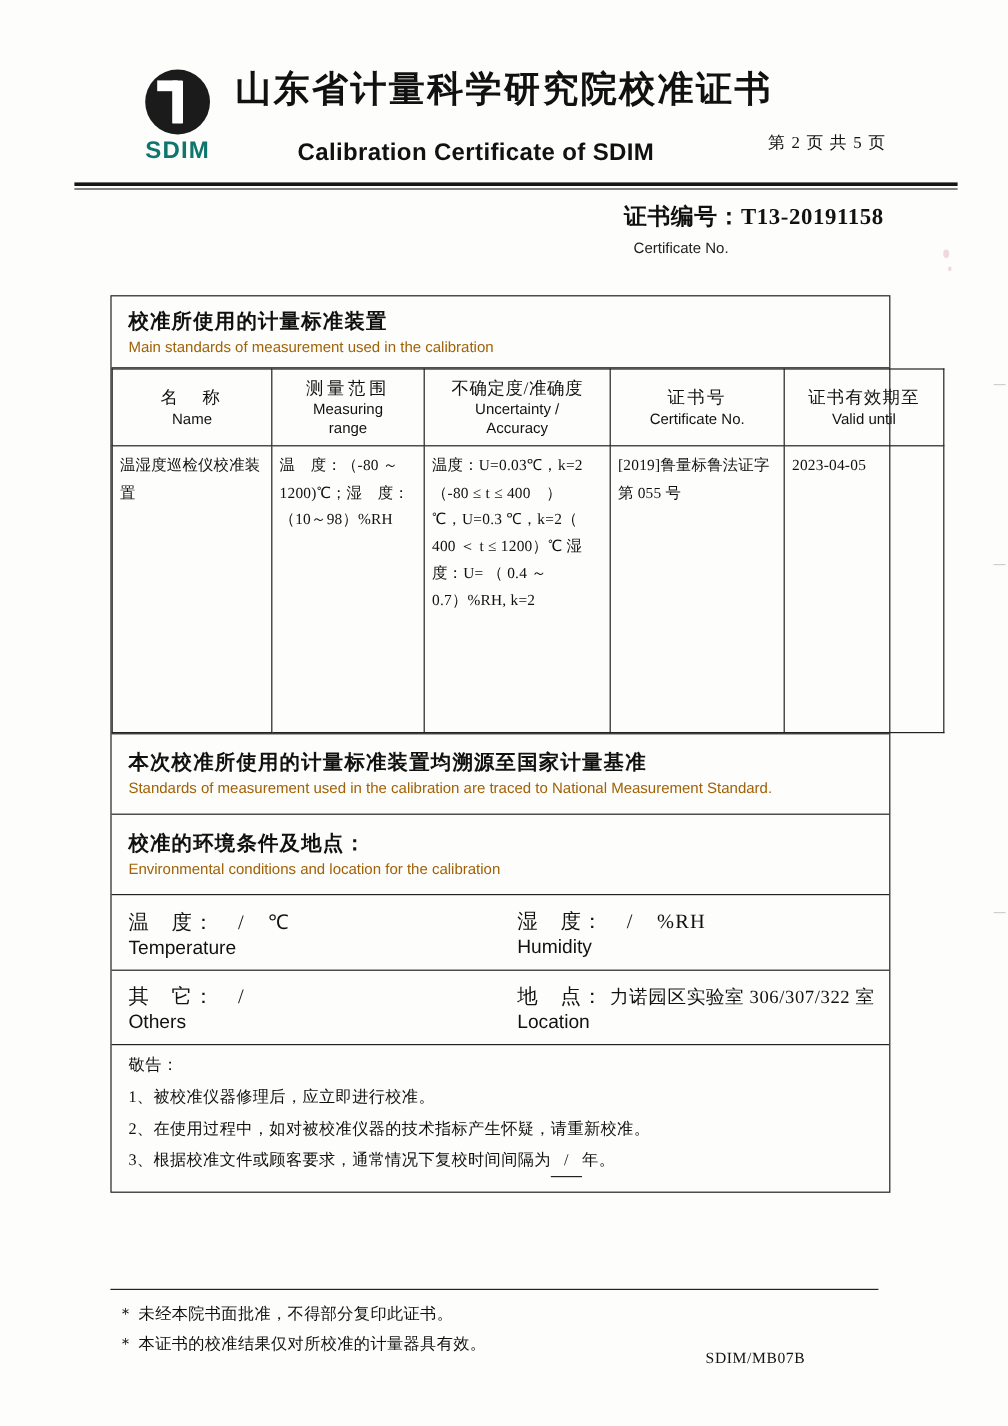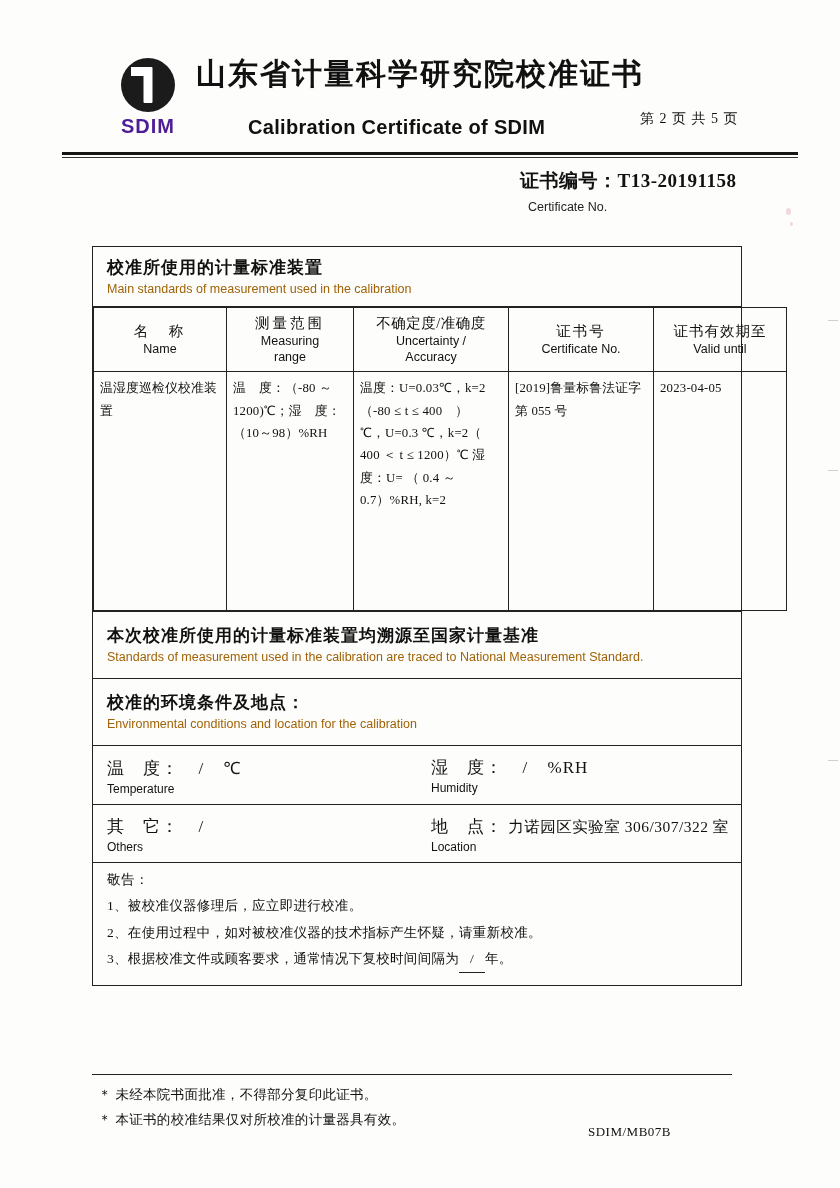--- a/index.html
+++ b/index.html
@@ -63,21 +63,21 @@
     width: 17px;
     height: 9px;
     background: #fff;
   }
   .logo-text {
     font-family: "Liberation Sans", sans-serif;
     font-weight: bold;
     font-size: 20px;
     letter-spacing: 1px;
     margin-top: 3px;
-    color: #4c1d95;
+    color: #0f766e;
   }
 
   .title-cn {
     position: absolute;
     left: 196px;
     top: 6px;
     font-size: 30px;
     font-weight: bold;
     letter-spacing: 2px;
     font-family: "DejaVu Serif", serif;
@@ -214,21 +214,21 @@
   .env-line-cn {
     font-size: 17px;
     letter-spacing: 1px;
   }
   .env-val {
     display: inline-block;
     min-width: 34px;
     text-align: center;
   }
   .env-line-en {
-    font-size: 12px;
+    font-size: 16px;
     font-family: "Liberation Sans", sans-serif;
     margin-top: 2px;
   }
   .env-loc-val {
     font-size: 15.5px;
     letter-spacing: 0.5px;
   }
 
   
   .notice { padding: 8px 12px 12px 14px; }

